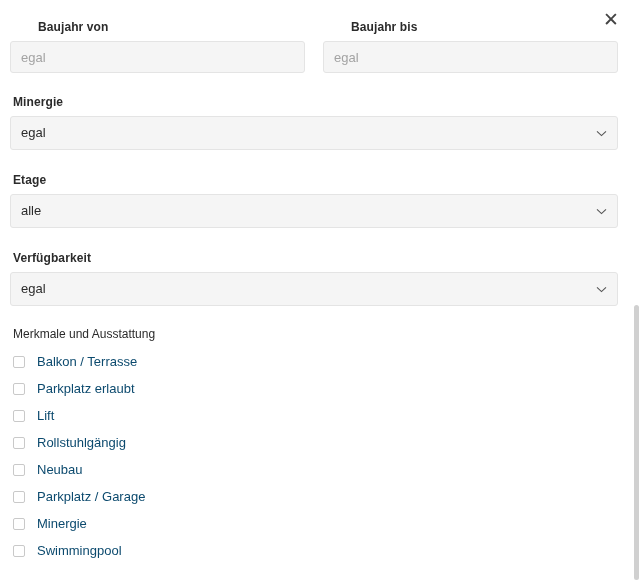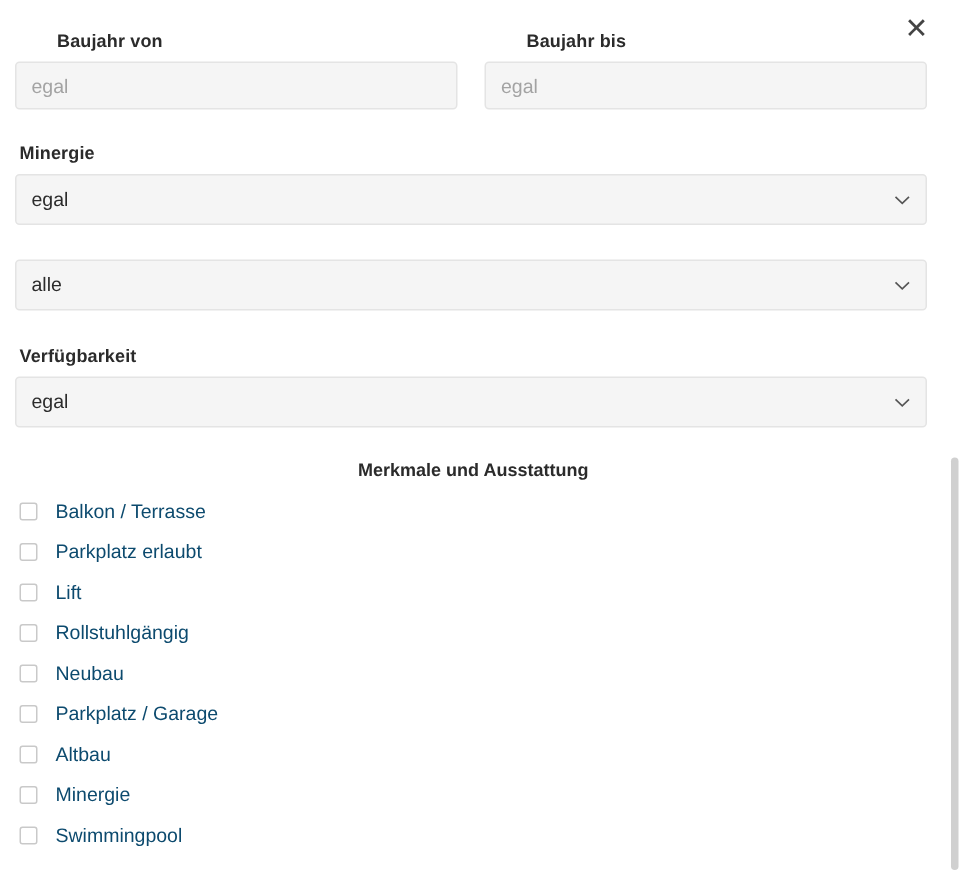--- a/index.html
+++ b/index.html
@@ -117,24 +117,23 @@
   }
   .chev svg { display: block; }
 
   .group-spacer-1 { height: 22px; }
   .group-spacer-2 { height: 23px; }
   .group-spacer-3 { height: 23px; }
   .group-spacer-4 { height: 21px; }
 
   .section-title {
     font-size: 12px;
-    font-weight: bold;
+    font-weight: normal;
     color: #2b2b2b;
     margin: 0 0 7px 3px;
-    text-align: center;
   }
 
   .check-row {
     display: flex;
     align-items: center;
     height: 27px;
     cursor: pointer;
   }
   .checkbox {
     width: 12px;
@@ -199,20 +198,21 @@
         <svg width="11" height="7" viewBox="0 0 11 7">
             <path d="M1 1.3 L5.5 5.6 L10 1.3" fill="none" stroke="#555" stroke-width="1.1"></path>
           </svg>
       </span>
     </div>
   </div>
 
   <div class="group-spacer-2"></div>
 
   <div>
+    <div class="field-label">Etage</div>
     <div class="select-wrap">
       <div class="select-box">alle</div>
       <span class="chev">
         <svg width="11" height="7" viewBox="0 0 11 7">
             <path d="M1 1.3 L5.5 5.6 L10 1.3" fill="none" stroke="#555" stroke-width="1.1"></path>
           </svg>
       </span>
     </div>
   </div>
 
@@ -254,24 +254,20 @@
     <div class="check-row">
       <span class="checkbox"></span>
       <span class="check-label">Neubau</span>
     </div>
     <div class="check-row">
       <span class="checkbox"></span>
       <span class="check-label">Parkplatz / Garage</span>
     </div>
     <div class="check-row">
       <span class="checkbox"></span>
-      <span class="check-label">Altbau</span>
-    </div>
-    <div class="check-row">
-      <span class="checkbox"></span>
       <span class="check-label">Minergie</span>
     </div>
     <div class="check-row">
       <span class="checkbox"></span>
       <span class="check-label">Swimmingpool</span>
     </div>
   </div>
 
 </div>
 

